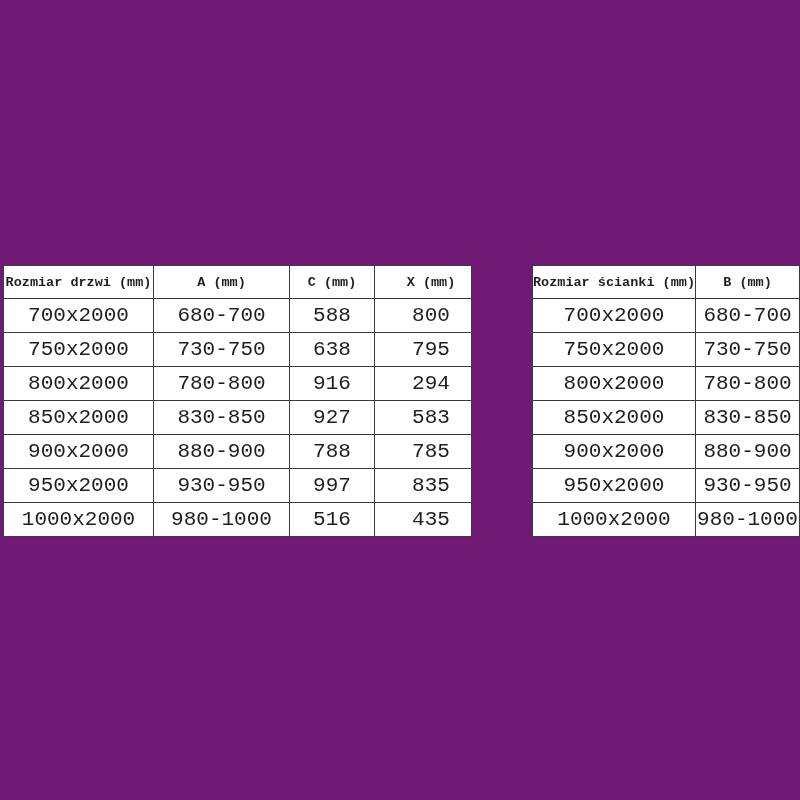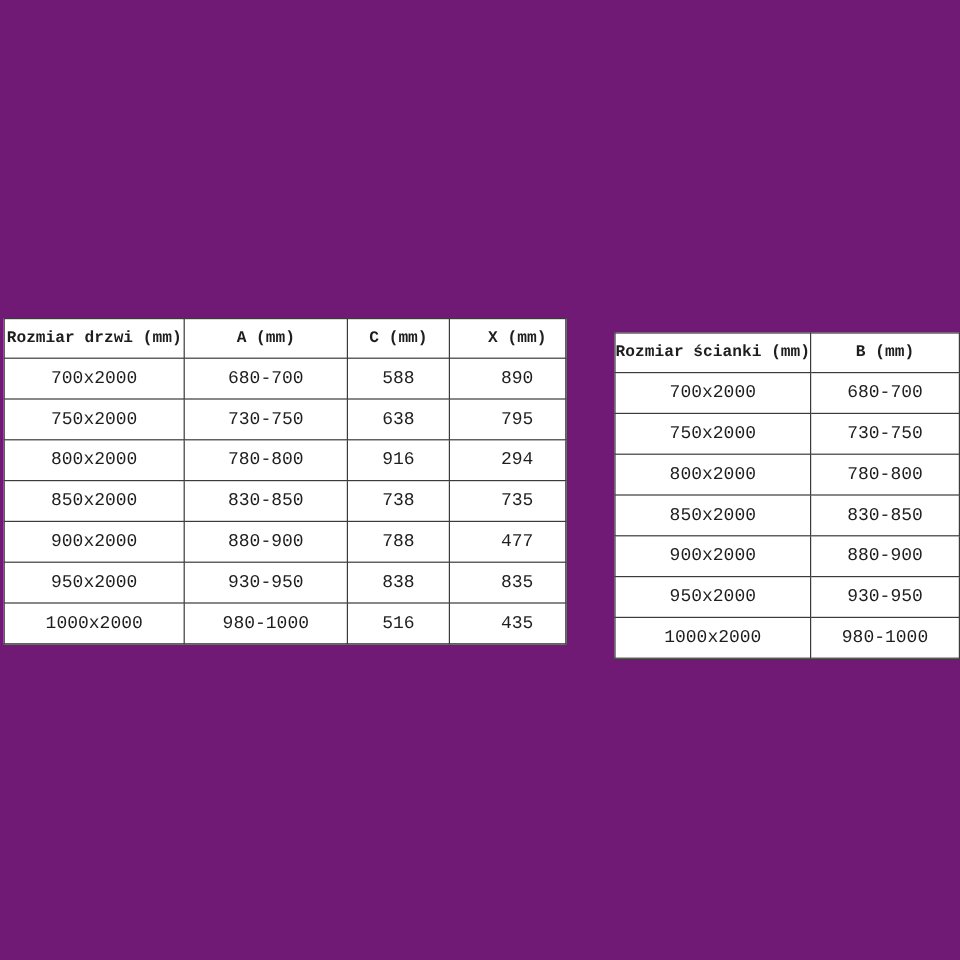--- a/index.html
+++ b/index.html
@@ -31,31 +31,31 @@
     overflow: hidden;
     white-space: nowrap;
   }
   table.spec-table th {
     height: 32px;
     font-size: 13.5px;
     font-weight: bold;
   }
   table.spec-table td {
     height: 33px;
-    font-size: 15px;
+    font-size: 21px;
     font-weight: normal;
   }
   
   .table-left { left: 3px; }
   .table-left .col-0 { width: 149px; }
   .table-left .col-1 { width: 135px; }
   .table-left .col-2 { width: 84px;  }
   .table-left .col-3 { width: 80px; padding-left: 16px;  }
   
-  .table-right { left: 512px; margin-top: 12px; }
+  .table-right { left: 532px; }
   .table-right .col-0 { width: 151px; }
   .table-right .col-1 { width: 134px; }
 </style>
 </head>
 <body>
 
 <div class="canvas">
   <table class="spec-table table-left">
       <thead>
         <tr>
@@ -63,50 +63,50 @@
           <th class="col-1">A (mm)</th>
           <th class="col-2">C (mm)</th>
           <th class="col-3">X (mm)</th>
         </tr>
       </thead>
       <tbody>
         <tr>
           <td class="col-0">700x2000</td>
           <td class="col-1">680-700</td>
           <td class="col-2">588</td>
-          <td class="col-3">890</td>
+          <td class="col-3">800</td>
         </tr>
         <tr>
           <td class="col-0">750x2000</td>
           <td class="col-1">730-750</td>
           <td class="col-2">638</td>
           <td class="col-3">795</td>
         </tr>
         <tr>
           <td class="col-0">800x2000</td>
           <td class="col-1">780-800</td>
           <td class="col-2">916</td>
           <td class="col-3">294</td>
         </tr>
         <tr>
           <td class="col-0">850x2000</td>
           <td class="col-1">830-850</td>
-          <td class="col-2">738</td>
-          <td class="col-3">735</td>
+          <td class="col-2">927</td>
+          <td class="col-3">583</td>
         </tr>
         <tr>
           <td class="col-0">900x2000</td>
           <td class="col-1">880-900</td>
           <td class="col-2">788</td>
-          <td class="col-3">477</td>
+          <td class="col-3">785</td>
         </tr>
         <tr>
           <td class="col-0">950x2000</td>
           <td class="col-1">930-950</td>
-          <td class="col-2">838</td>
+          <td class="col-2">997</td>
           <td class="col-3">835</td>
         </tr>
         <tr>
           <td class="col-0">1000x2000</td>
           <td class="col-1">980-1000</td>
           <td class="col-2">516</td>
           <td class="col-3">435</td>
         </tr>
       </tbody>
     </table>

